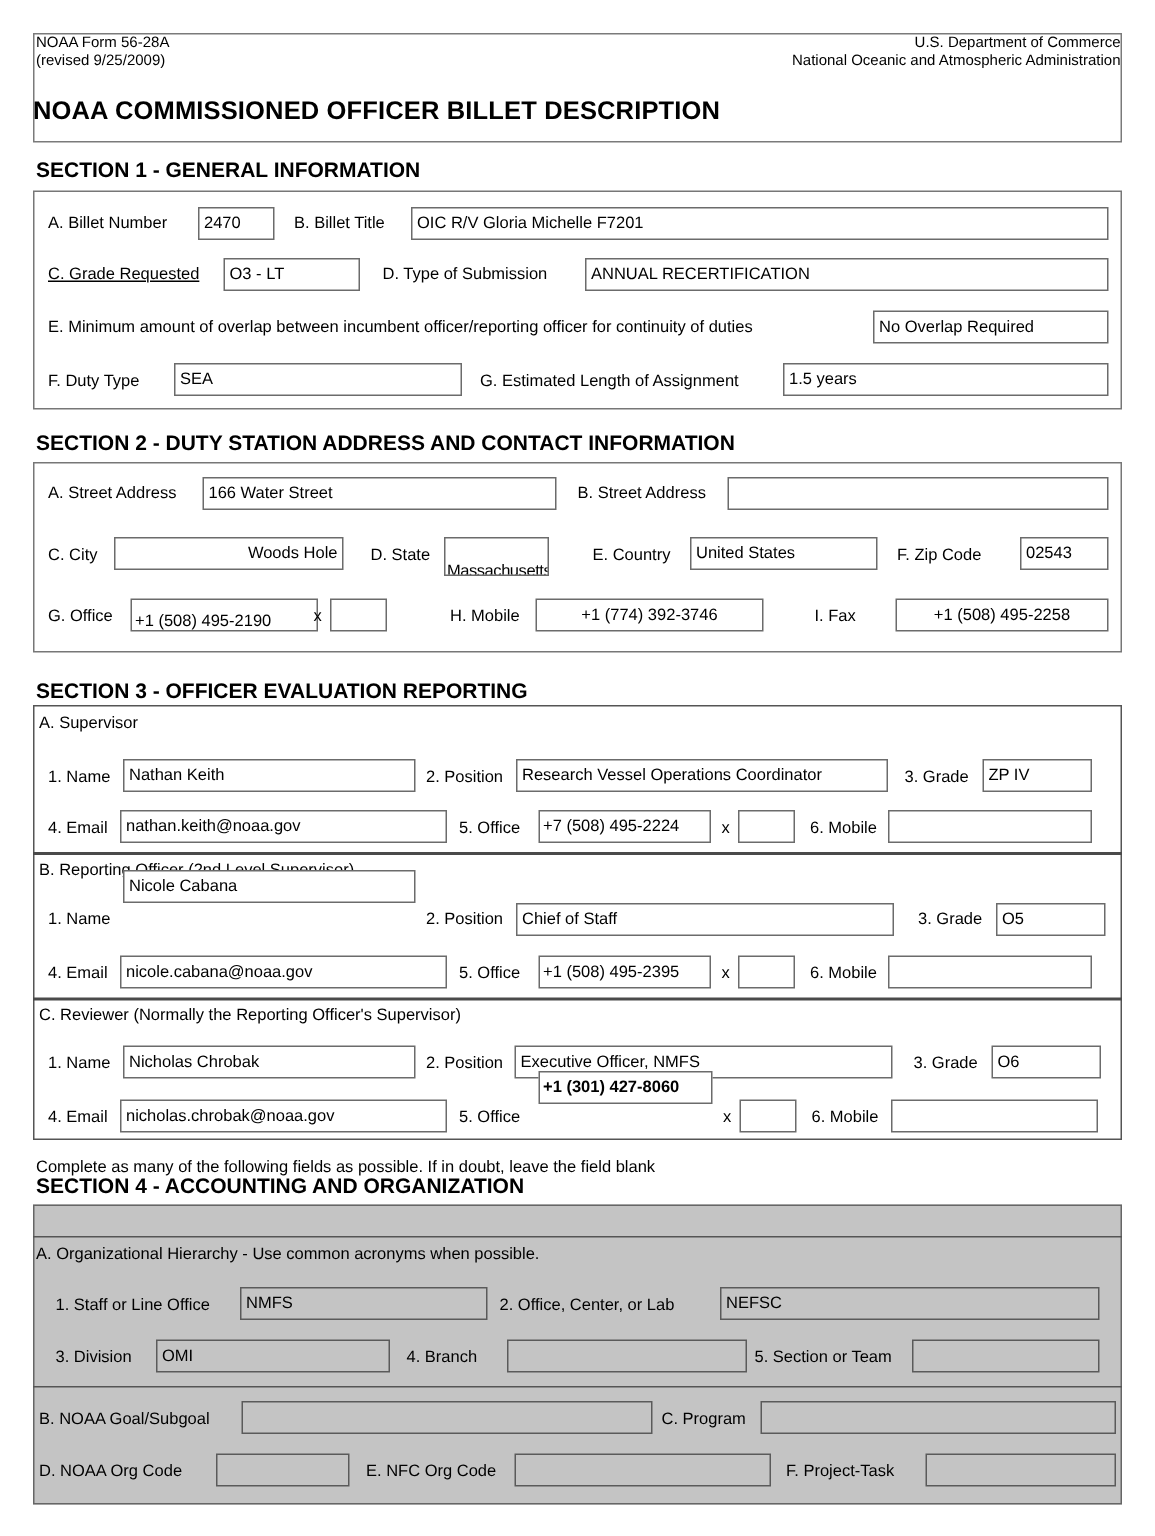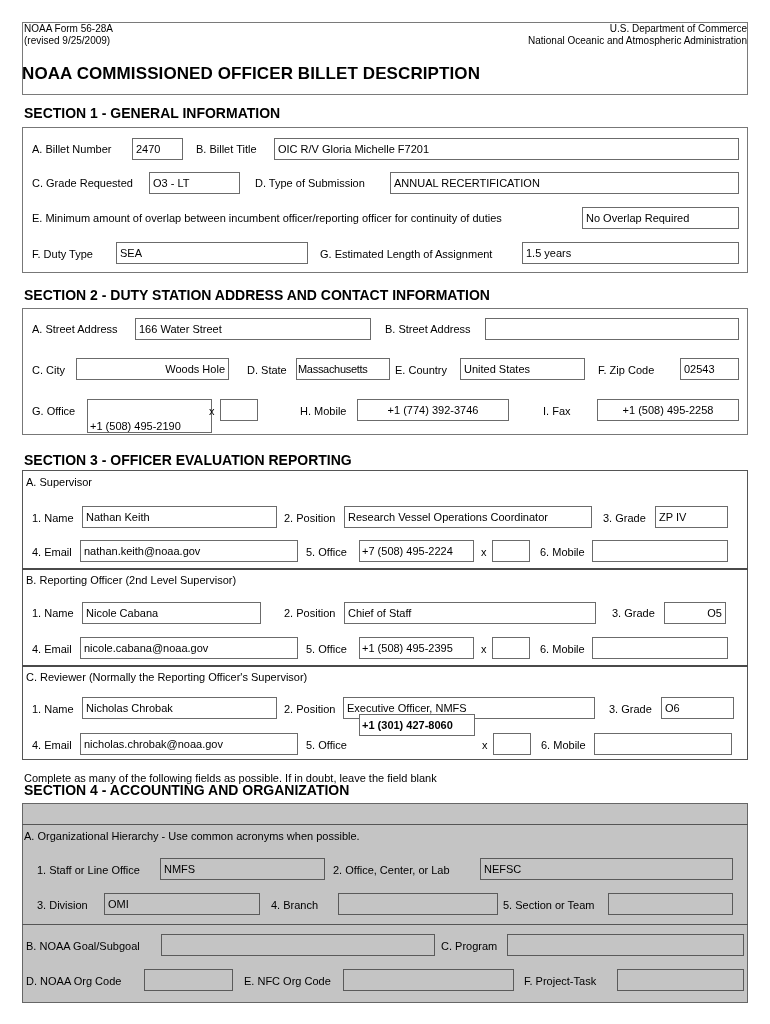--- a/index.html
+++ b/index.html
@@ -32,21 +32,21 @@
 <div class="abs title" style="left:22px;width:726px;top:64px;text-align:left;">NOAA COMMISSIONED OFFICER BILLET DESCRIPTION</div>
 
 <div class="abs sec" style="left:24px;top:105px;">SECTION 1 - GENERAL INFORMATION</div>
 <div class="box" style="left:22px;top:127px;width:726px;height:146px;border-color:#777;"></div>
 
 <span class="lbl" style="left:32px;top:143px;">A. Billet Number</span>
 <div class="fld" style="left:132px;top:138px;width:51px;">2470</div>
 <span class="lbl" style="left:196px;top:143px;">B. Billet Title</span>
 <div class="fld" style="left:274px;top:138px;width:465px;">OIC R/V Gloria Michelle F7201</div>
 
-<span class="lbl" style="left:32px;top:177px;">C. Grade Requested</span>
+<span class="lbl" style="left:32px;top:177px;text-decoration:underline;">C. Grade Requested</span>
 <div class="fld" style="left:149px;top:172px;width:91px;">O3 - LT</div>
 <span class="lbl" style="left:255px;top:177px;text-align:right;">D. Type of Submission</span>
 <div class="fld" style="left:390px;top:172px;width:349px;">ANNUAL RECERTIFICATION</div>
 
 <span class="lbl" style="left:32px;top:212px;">E. Minimum amount of overlap between incumbent officer/reporting officer for continuity of duties</span>
 <div class="fld" style="left:582px;top:207px;width:157px;">No Overlap Required</div>
 
 <span class="lbl" style="left:32px;top:248px;">F. Duty Type</span>
 <div class="fld" style="left:116px;top:242px;width:192px;">SEA</div>
 <span class="lbl" style="left:320px;top:248px;">G. Estimated Length of Assignment</span>
@@ -56,28 +56,28 @@
 <div class="box" style="left:22px;top:308px;width:726px;height:127px;border-color:#777;"></div>
 
 <span class="lbl" style="left:32px;top:323px;">A. Street Address</span>
 <div class="fld" style="left:135px;top:318px;width:236px;">166 Water Street</div>
 <span class="lbl" style="left:385px;top:323px;">B. Street Address</span>
 <div class="fld" style="left:485px;top:318px;width:254px;"></div>
 
 <span class="lbl" style="left:32px;top:364px;">C. City</span>
 <div class="fld" style="left:76px;top:358px;width:153px;text-align:right;">Woods Hole</div>
 <span class="lbl" style="left:247px;top:364px;">D. State</span>
-<div class="fld" style="left:296px;top:358px;width:94px;padding:0 1px;letter-spacing:-0.3px;">Massachusetts</div>
+<div class="fld" style="left:296px;top:358px;width:70px;padding:12px 1px;letter-spacing:-0.3px;">Massachusetts</div>
 <span class="lbl" style="left:395px;top:364px;">E. Country</span>
 <div class="fld" style="left:460px;top:358px;width:125px;">United States</div>
 <span class="lbl" style="left:598px;top:364px;">F. Zip Code</span>
 <div class="fld" style="left:680px;top:358px;width:59px;">02543</div>
 
 <span class="lbl" style="left:32px;top:405px;">G. Office</span>
-<div class="fld" style="left:87px;top:399px;width:125px;padding:16px 2px;">+1 (508) 495-2190</div>
+<div class="fld" style="left:87px;top:399px;width:125px;padding:4px 2px;">+1 (508) 495-2190</div>
 <span class="lbl" style="left:209px;top:405px;">x</span>
 <div class="fld" style="left:220px;top:399px;width:38px;"></div>
 <span class="lbl" style="left:300px;top:405px;">H. Mobile</span>
 <div class="fld c" style="left:357px;top:399px;width:152px;">+1 (774) 392-3746</div>
 <span class="lbl" style="left:543px;top:405px;">I. Fax</span>
 <div class="fld c" style="left:597px;top:399px;width:142px;">+1 (508) 495-2258</div>
 
 <div class="abs sec" style="left:24px;top:452px;">SECTION 3 - OFFICER EVALUATION REPORTING</div>
 <div class="box" style="left:22px;top:470px;width:726px;height:290px;border-color:#555;"></div>
 <div class="divider" style="left:22px;top:568px;width:726px;"></div>
@@ -95,25 +95,25 @@
 <div class="fld" style="left:80px;top:540px;width:218px;">nathan.keith@noaa.gov</div>
 <span class="lbl" style="left:306px;top:546px;">5. Office</span>
 <div class="fld" style="left:359px;top:540px;width:115px;padding:0 2px;">+7 (508) 495-2224</div>
 <span class="lbl" style="left:481px;top:546px;">x</span>
 <div class="fld" style="left:492px;top:540px;width:38px;"></div>
 <span class="lbl" style="left:540px;top:546px;">6. Mobile</span>
 <div class="fld" style="left:592px;top:540px;width:136px;"></div>
 
 <span class="lbl" style="left:26px;top:574px;">B. Reporting Officer (2nd Level Supervisor)</span>
 <span class="lbl" style="left:32px;top:607px;">1. Name</span>
-<div class="fld" style="left:82px;top:602px;width:179px;">Nicole Cabana</div>
+<div class="fld" style="left:82px;top:580px;width:195px;">Nicole Cabana</div>
 <span class="lbl" style="left:284px;top:607px;">2. Position</span>
 <div class="fld" style="left:344px;top:602px;width:252px;">Chief of Staff</div>
 <span class="lbl" style="left:612px;top:607px;">3. Grade</span>
-<div class="fld" style="left:664px;top:602px;width:62px;text-align:right;">O5</div>
+<div class="fld" style="left:664px;top:602px;width:73px;">O5</div>
 
 <span class="lbl" style="left:32px;top:643px;">4. Email</span>
 <div class="fld" style="left:80px;top:637px;width:218px;">nicole.cabana@noaa.gov</div>
 <span class="lbl" style="left:306px;top:643px;">5. Office</span>
 <div class="fld" style="left:359px;top:637px;width:115px;padding:0 2px;">+1 (508) 495-2395</div>
 <span class="lbl" style="left:481px;top:643px;">x</span>
 <div class="fld" style="left:492px;top:637px;width:38px;"></div>
 <span class="lbl" style="left:540px;top:643px;">6. Mobile</span>
 <div class="fld" style="left:592px;top:637px;width:136px;"></div>
 

